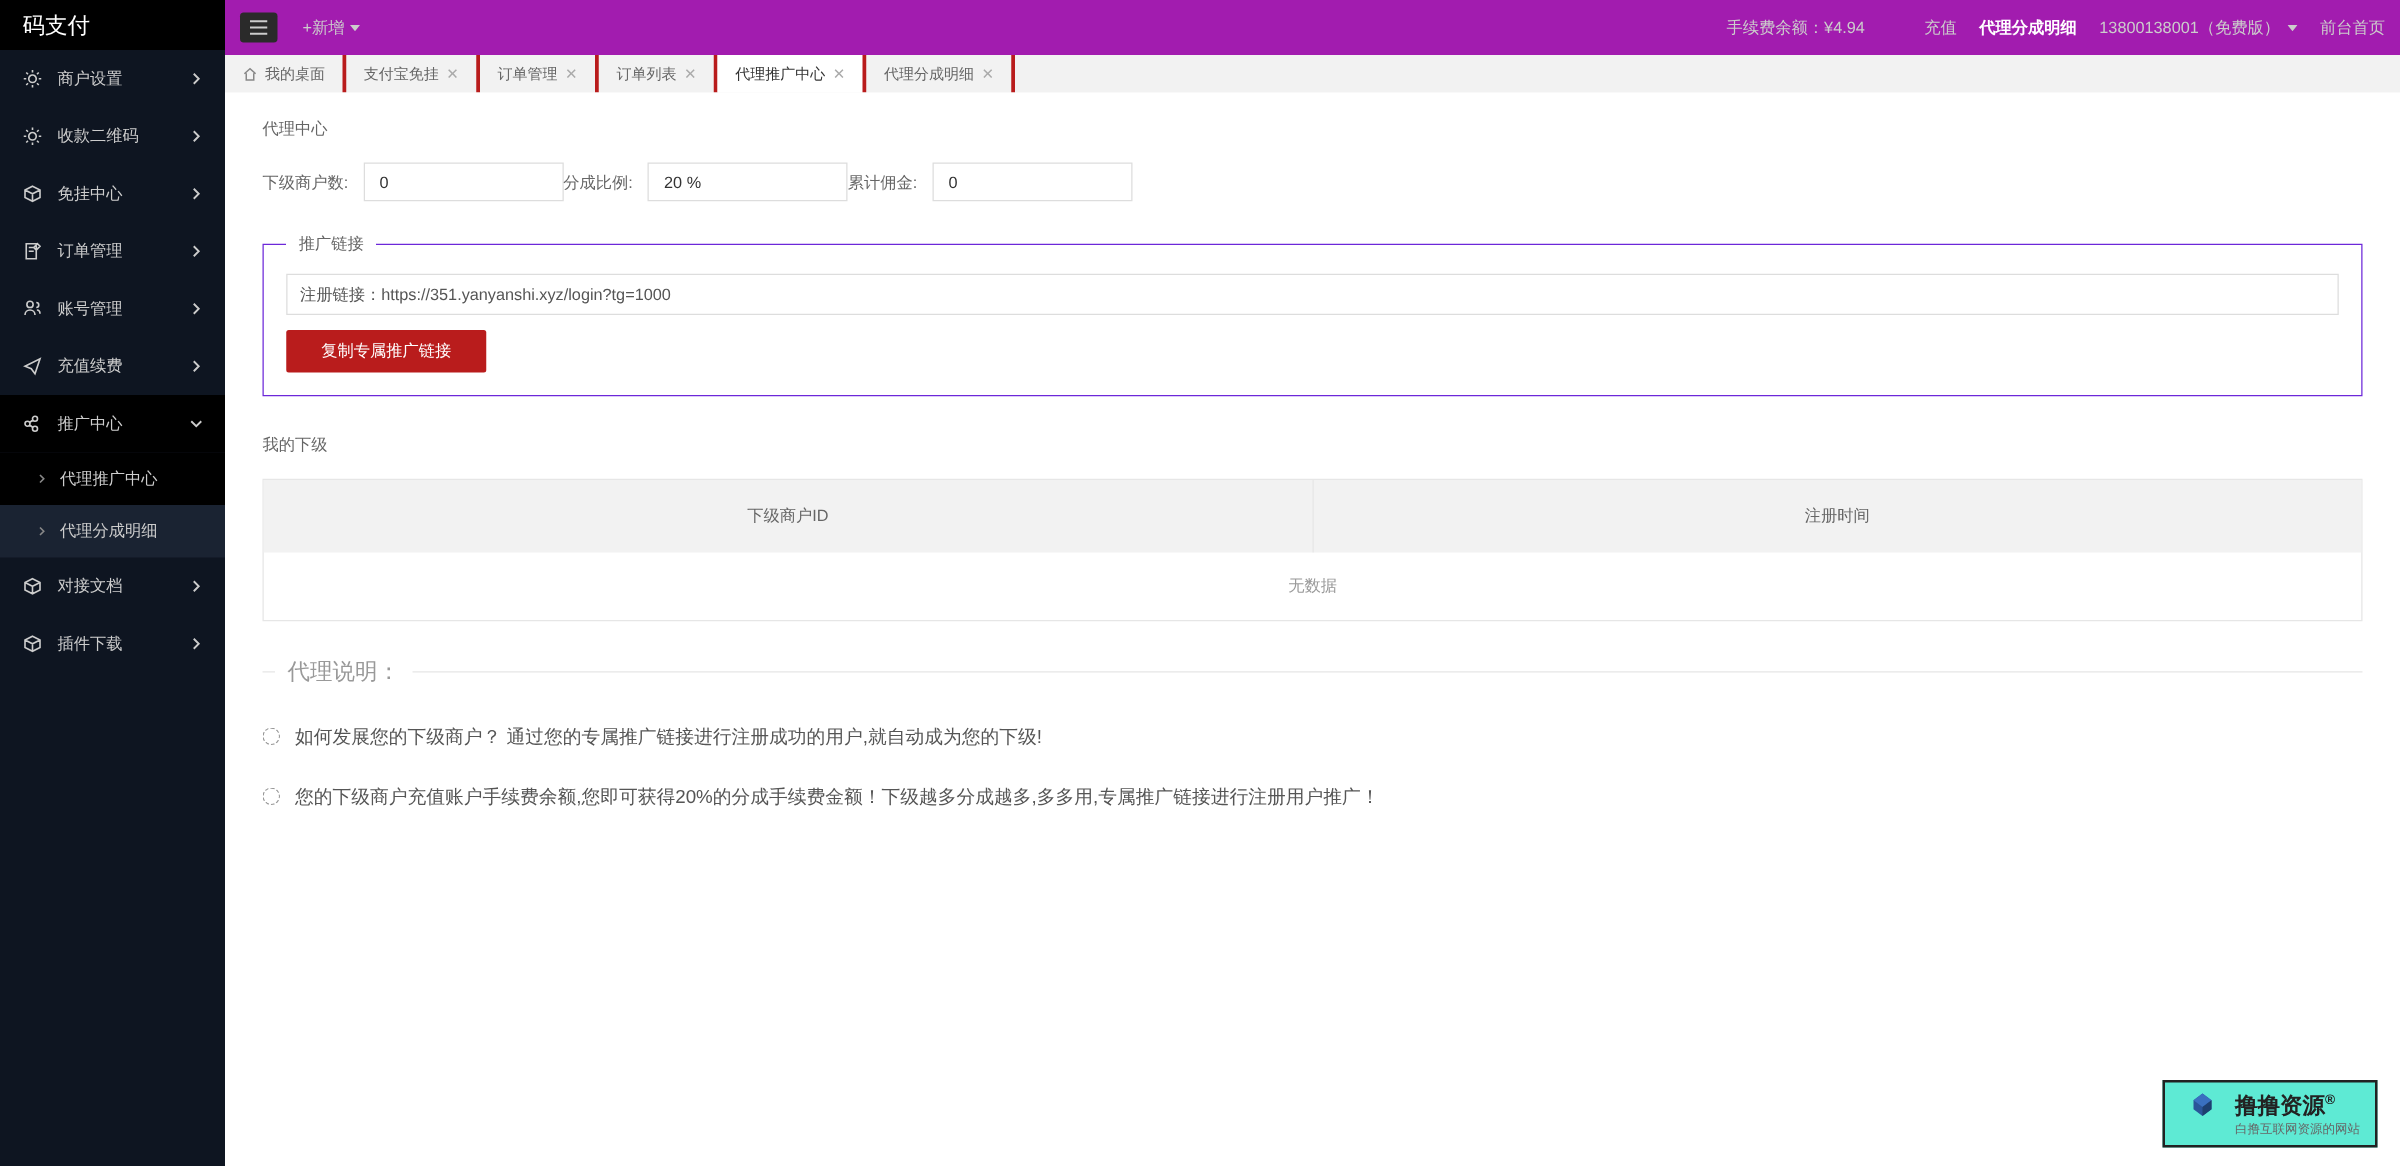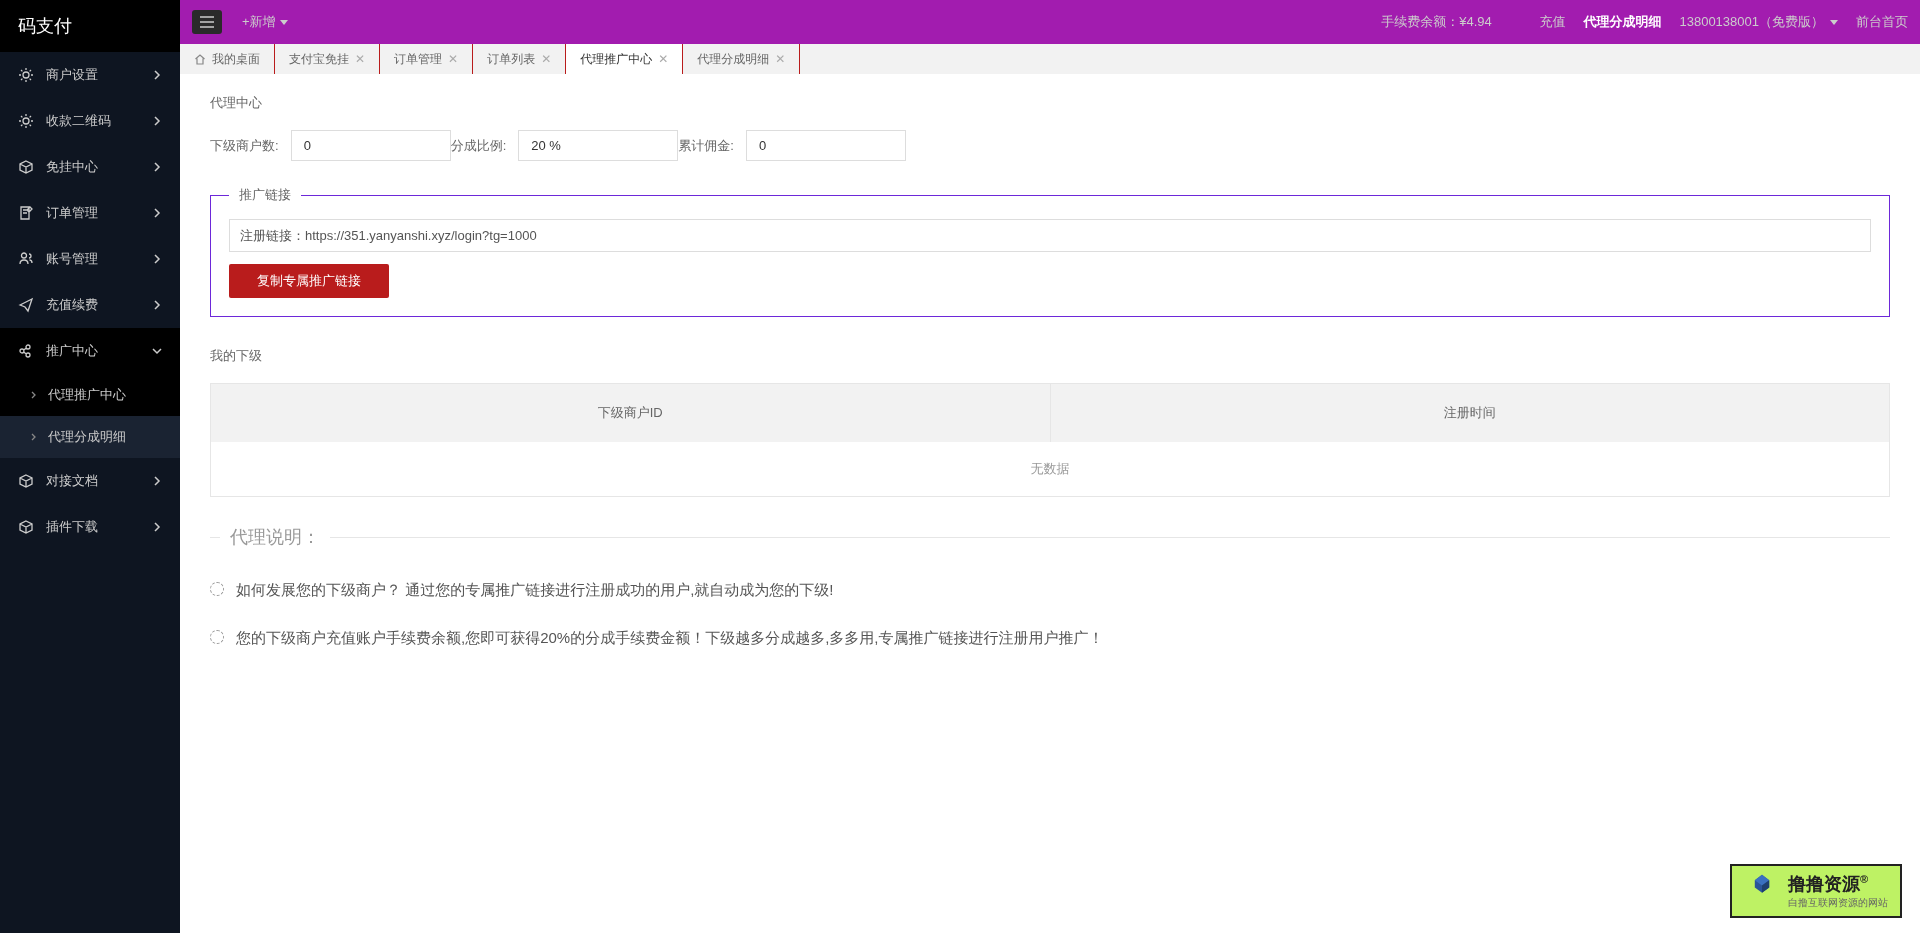--- a/index.html
+++ b/index.html
@@ -1,21 +1,21 @@
 <!DOCTYPE html>
 <html><head>
 <meta charset="utf-8">
 <style>
 * { margin: 0; padding: 0; box-sizing: border-box; }
 body { font-family: "Microsoft YaHei", Arial, sans-serif; font-size: 13px; color: #333; background: #f2f2f2; overflow: hidden; }
 .app { display: flex; height: 933px; width: 1920px; }
 
 
 .sidebar { width: 180px; background: #0e1521; color: #ccc; display: flex; flex-direction: column; }
-.logo { height: 52px; display: flex; align-items: center; padding: 1px 18px; font-size: 18px; color: #fff; background: #000; }
+.logo { height: 40px; display: flex; align-items: center; padding: 1px 18px; font-size: 18px; color: #fff; background: #000; }
 .menu { flex: 1; overflow-y: auto; }
 .menu-item { display: flex; align-items: center; padding: 14px 18px; cursor: pointer; position: relative; color: #ccc; }
 .menu-item.expanded { background: #000; }
 .menu-item .micon { width: 16px; height: 16px; margin-right: 12px; }
 .menu-item .arrow { margin-left: auto; width: 10px; height: 10px; }
 .submenu { background: #1a2332; }
 .submenu-item { display: flex; align-items: center; padding: 12px 18px 12px 30px; cursor: pointer; color: #ccc; font-size: 13px; }
 .submenu-item .sarrow { width: 8px; height: 8px; margin-right: 10px; }
 .submenu-item.active { background: #000; }
 
@@ -26,21 +26,21 @@
 .hamburger svg { display: block; }
 .add-btn { cursor: pointer; display: flex; align-items: center; gap: 4px; }
 .spacer { flex: 1; }
 .top-info { display: flex; align-items: center; gap: 18px; font-size: 13px; }
 .top-info span { color: #ccc; }
 .recharge { cursor: pointer; margin-left: 44px; }
 .user-dd { display: flex; align-items: center; gap: 6px; cursor: pointer; }
 
 
 .tabs { height: 30px; background: #f2f2f2; display: flex; align-items: center; padding: 0; }
-.tab { display: flex; align-items: center; padding: 0 14px; height: 30px; cursor: pointer; border-right: 1px solid #b91c1c; color: #666; font-size: 12px; gap: 6px; }
+.tab { display: flex; align-items: center; padding: 0 14px; height: 30px; cursor: pointer; border-right: 3px solid #b91c1c; color: #666; font-size: 12px; gap: 6px; }
 .tab.active { background: #fff; color: #333; }
 .tab-close { color: #aaa; font-size: 12px; cursor: pointer; }
 .home-icon { width: 12px; height: 12px; }
 
 
 .content { flex: 1; background: #fff; padding: 20px 30px; overflow-y: auto; }
 .panel-title { font-size: 13px; color: #666; margin-bottom: 18px; }
 .stats-row { display: flex; margin-bottom: 25px; align-items: center; }
 .stat { display: flex; align-items: center; gap: 12px; }
 .stat-label { color: #666; font-size: 13px; }
@@ -56,21 +56,21 @@
 .th:last-child { border-right: none; }
 .nodata { text-align: center; padding: 18px; color: #999; font-size: 13px; }
 .desc-section { margin-top: 40px; position: relative; }
 .desc-title { color: #999; font-size: 18px; padding: 0 10px; background: #fff; position: absolute; top: -12px; left: 10px; }
 .desc-line { border-top: 1px solid #e6e6e6; }
 .desc-list { margin-top: 28px; }
 .desc-item { display: flex; align-items: flex-start; gap: 12px; padding: 12px 0; color: #555; font-size: 15px; line-height: 1.6; }
 .li-icon { width: 14px; height: 14px; border: 1.5px dashed #999; border-radius: 50%; margin-top: 4px; flex-shrink: 0; }
 
 
-.watermark { position: absolute; bottom: 15px; right: 18px; border: 2px solid #222; background: #bef264; padding: 6px 12px; display: flex; align-items: center; gap: 8px; }
+.watermark { position: absolute; bottom: 15px; right: 18px; border: 2px solid #222; background: #5eead4; padding: 6px 12px; display: flex; align-items: center; gap: 8px; }
 .wm-logo { width: 36px; height: 36px; }
 .wm-text { display: flex; flex-direction: column; }
 .wm-main { font-size: 18px; font-weight: bold; color: #222; }
 .wm-sub { font-size: 10px; color: #666; }
 .wm-r { font-size: 11px; vertical-align: super; }
 
 svg { display: inline-block; }
 </style>
 </head>
 <body>

